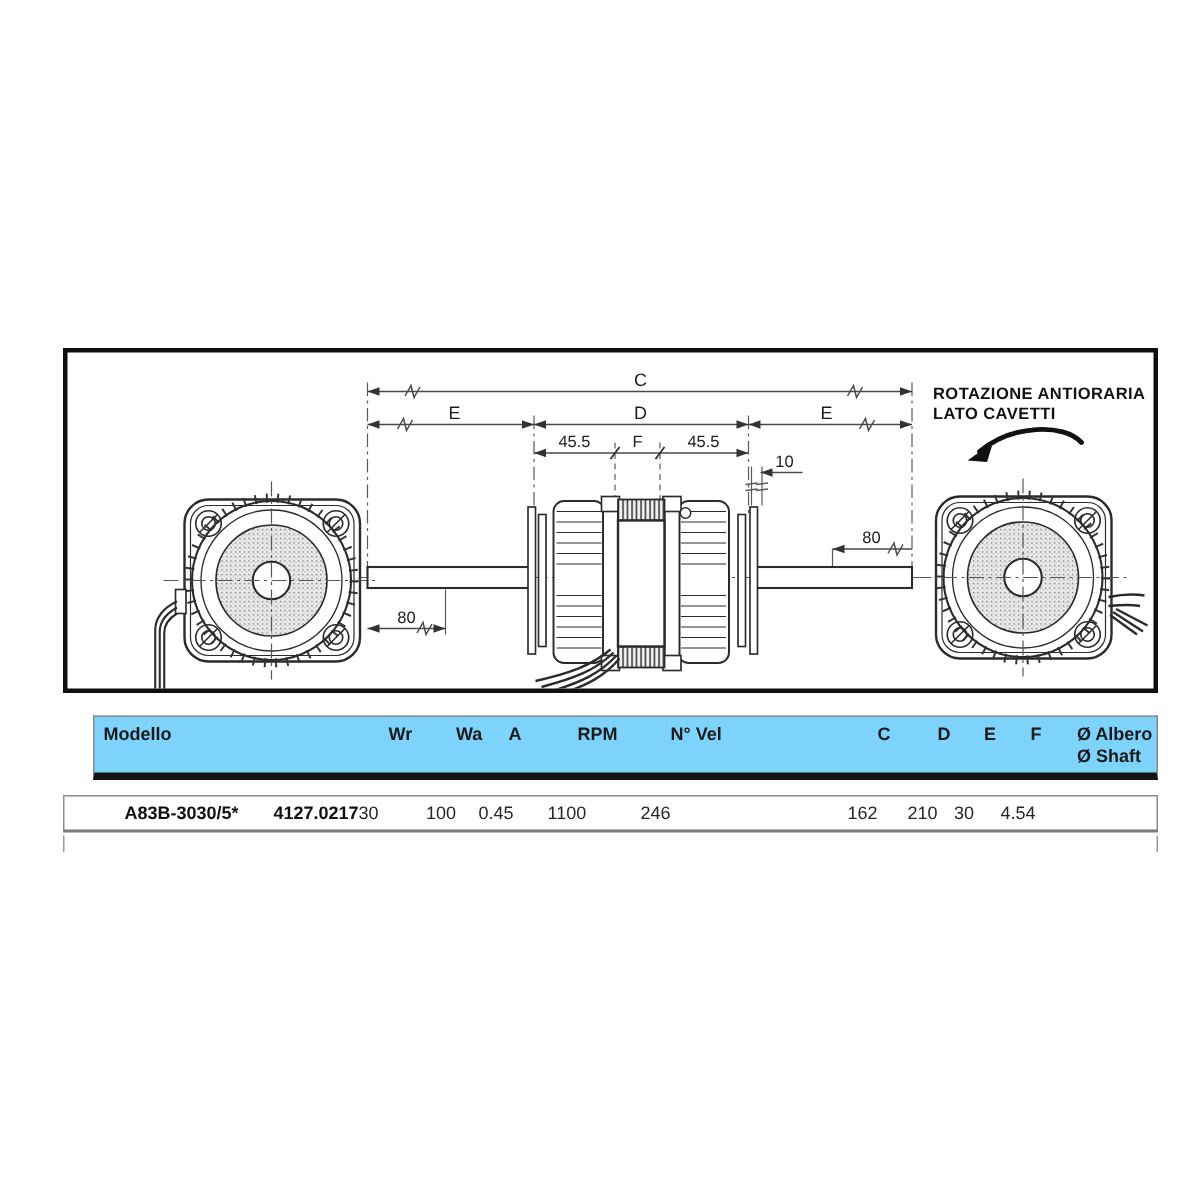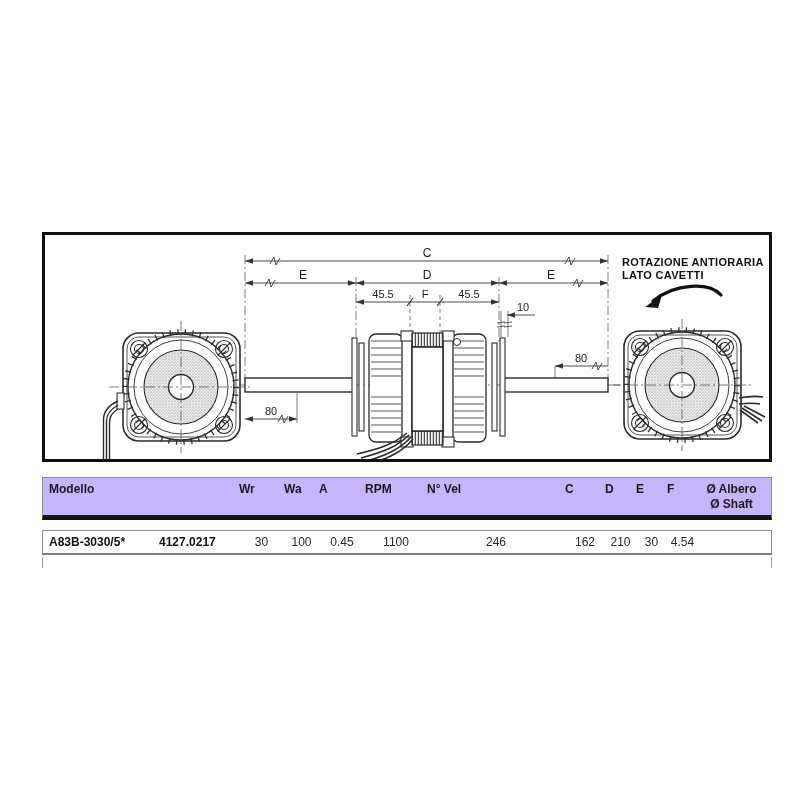--- a/index.html
+++ b/index.html
@@ -10,29 +10,29 @@
                border:3px solid #0f0f0f;box-sizing:border-box;background:#fff;}
   .drawing-box svg{display:block;}
   .dim-label{font-size:11px;fill:#1c1c1c;}
   .dim-label.big{font-size:12px;}
   .note-label{font-size:11px;font-weight:bold;fill:#111;letter-spacing:.3px;}
   
   .spec-table{position:absolute;left:42px;top:477px;width:730px;}
   .grid{display:grid;grid-template-columns:110px 80px 45px 35px 46px 62px 138px 40px 31px 31px 31px 1fr;
         box-sizing:border-box;}
   .thead{border:1px solid #8c8c8c;border-bottom:5px solid #141414;padding:4px 6px 3px 6px;
-         font-size:12px;font-weight:bold;line-height:15px;background:#c4b5fd;}
+         font-size:12px;font-weight:bold;line-height:15px;background:#7dd3fc;margin-left:20px;}
   .th{text-align:left;white-space:nowrap;}
   .th.two-line span{display:block;}
   .th.left{text-align:left;grid-column:1 / span 2;}
-  .th.right{text-align:center;}
+  .th.right{text-align:left;}
   .trow{border:1px solid #8c8c8c;border-bottom:2px solid #7d7d7d;margin-top:10px;height:25px;
         align-items:center;padding:0 6px;font-size:12px;line-height:23px;background:#fff;}
-  .td{text-align:center;white-space:nowrap;color:#262626;}
-  .td.left{text-align:left;}
+  .td{text-align:left;white-space:nowrap;color:#262626;}
+  .td.left{text-align:right;}
   .td.bold{font-weight:bold;color:#111;}
   .td.small{font-size:11.5px;}
   .row-stub{margin-top:2px;height:11px;border-left:1px solid #9a9a9a;border-right:1px solid #9a9a9a;}
 </style>
 </head>
 <body>
 
 <div class="page">
 
   <div class="drawing-box">

